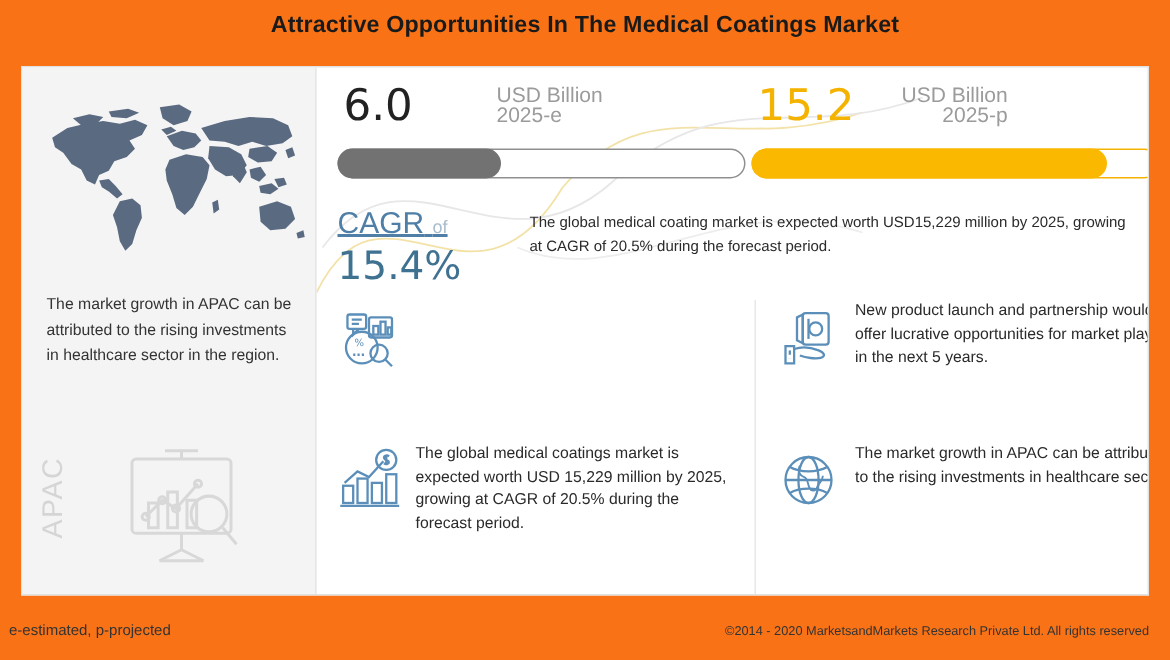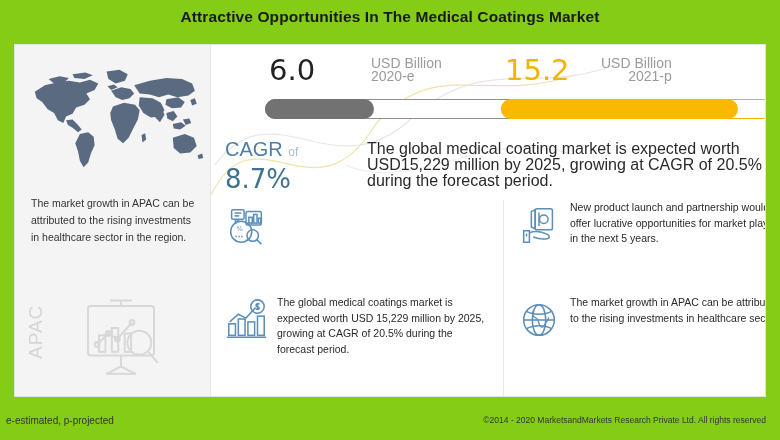--- a/index.html
+++ b/index.html
@@ -2,21 +2,21 @@
 <html><head>
 <meta charset="utf-8">
 <style>
   * { box-sizing: border-box; margin: 0; padding: 0; }
   html, body {
     width: 780px; height: 440px;
     background: #ffffff;
     font-family: "Liberation Sans", sans-serif;
     overflow: hidden;
   }
-  .page { position: relative; width: 780px; height: 440px; background: #84cc16; }
+  .page { position: relative; width: 780px; height: 440px; background: #f97316; }
 
   
   .title {
     position: absolute; left: 0; top: 8px; width: 780px;
     text-align: center;
     font-size: 15.5px; font-weight: bold; color: #1a1a1a;
     letter-spacing: .1px;
   }
 
   
@@ -50,21 +50,21 @@
     font-size: 19px; color: #d5d5d5; letter-spacing: 1px;
   }
   .apac-icon { position: absolute; left: 60px; top: 250px; width: 92px; height: 88px; }
 
   
   .right-area { position: absolute; left: 196px; top: 0; width: 555px; height: 353px; }
 
   
   .metrics { position: absolute; left: 0; top: 6px; width: 555px; height: 82px; }
   .metric { position: absolute; top: 0; width: 272px; }
-  .metric.m1 { left: 14px; margin-left: 40px; }
+  .metric.m1 { left: 14px; }
   .metric.m2 { left: 290px; text-align: right; }
   .metric-head { position: relative; height: 44px; }
   .metric-value {
     position: absolute; left: 4px; top: 0;
     font-size: 29px; font-weight: 400; line-height: 38px;
     font-family: "DejaVu Sans", sans-serif;
   }
   .metric.m1 .metric-value { color: #222; }
   .metric.m2 .metric-value { color: #f5b301; }
   .metric-sub {
@@ -78,29 +78,29 @@
     border-radius: 10px; background: #fff;
   }
   .bar-track.gray { border: 1.5px solid #8f8f8f; }
   .bar-track.amber { border: 1.5px solid #f5b301; }
   .bar-fill { position: absolute; left: -1px; top: -1px; height: 20px; border-radius: 10px; }
   .bar-fill.gray { background: #727272; }
   .bar-fill.amber { background: #fbb800; }
 
   
   .cagr { position: absolute; left: 14px; top: 92px; width: 140px; }
-  .cagr-top { font-size: 20px; color: #4f7fa6; line-height: 24px; }
+  .cagr-top { font-size: 20px; color: #4f7fa6; line-height: 24px; text-decoration: underline; }
   .cagr-top .of { font-size: 12px; color: #a9bccc; }
   .cagr-pct {
     font-size: 26px; color: #3f7291; line-height: 30px;
     font-family: "DejaVu Sans", sans-serif;
   }
   .cagr-note {
-    position: absolute; left: 156px; top: 96px; width: 400px;
-    font-size: 16px; line-height: 16px; color: #2a2a2a;
+    position: absolute; left: 142px; top: 96px; width: 400px;
+    font-size: 10px; line-height: 16px; color: #2a2a2a;
   }
 
   
   .features { position: absolute; left: 0; top: 155px; width: 555px; height: 198px; }
   .fcol { position: absolute; top: 0; width: 277px; height: 198px; }
   .fcol.c1 { left: 8px; }
   .fcol.c2 { left: 292px; border-left: 1px solid #e8e8e8; padding-left: 8px; }
   .feature { position: relative; width: 100%; height: 95px; }
   .feature .ficon {
     position: absolute; left: 4px; top: 2px; width: 46px; height: 46px;
@@ -206,48 +206,48 @@
 
     <div class="right-area">
 
       <div class="metrics">
 
         <div class="metric m1">
           <div class="metric-head">
             <div class="metric-value">6.0</div>
             <div class="metric-sub">
               <div>USD Billion</div>
-              <div>2020-e</div>
+              <div>2025-e</div>
             </div>
           </div>
           <div class="bar-track gray">
             <div class="bar-fill gray" id="fill0" style="width: 108.8px;"></div>
           </div>
         </div>
 
         <div class="metric m2">
           <div class="metric-head">
             <div class="metric-value">15.2</div>
             <div class="metric-sub">
               <div>USD Billion</div>
-              <div>2021-p</div>
+              <div>2025-p</div>
             </div>
           </div>
           <div class="bar-track amber">
             <div class="bar-fill amber" id="fill1" style="width: 236.64px;"></div>
           </div>
         </div>
       </div>
 
       <div class="cagr">
         <div class="cagr-top">
           <span>CAGR</span>
           <span class="of">of</span>
         </div>
-        <div class="cagr-pct">8.7%</div>
+        <div class="cagr-pct">15.4%</div>
       </div>
 
       <div class="cagr-note">The global medical coating market is expected worth USD15,229 million by 2025, growing at CAGR of 20.5% during the forecast period.</div>
 
       <div class="features">
 
         <div class="fcol c1">
 
           <div class="feature">
             <div class="ficon">

